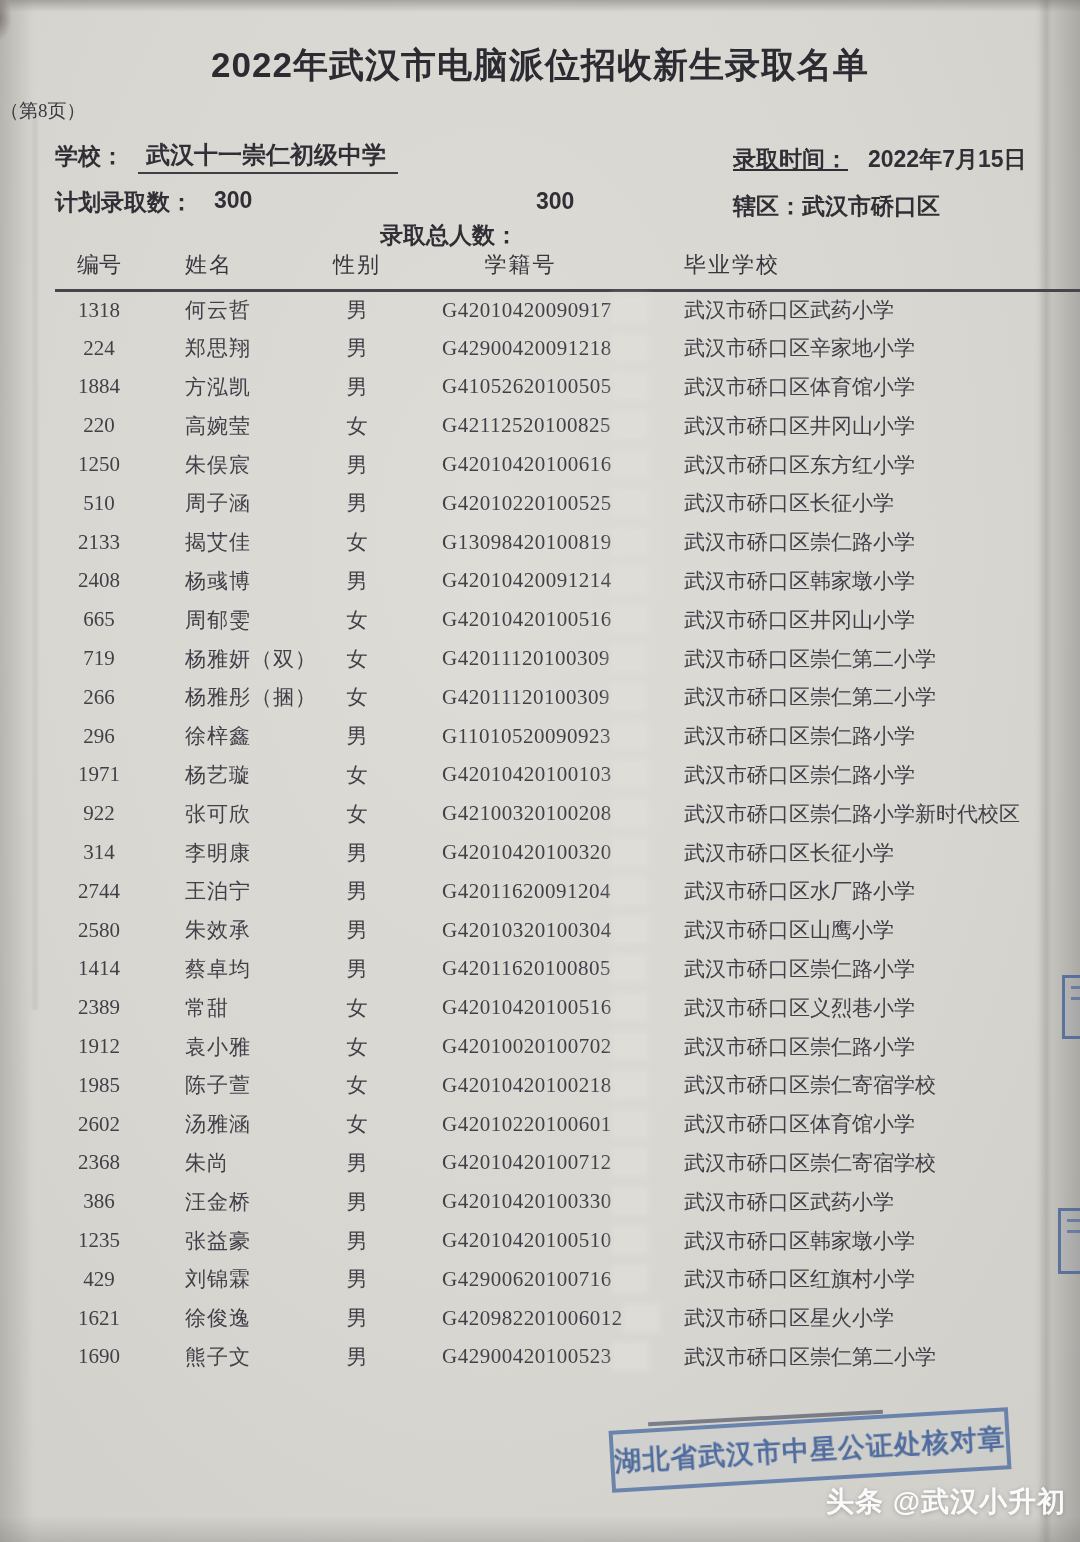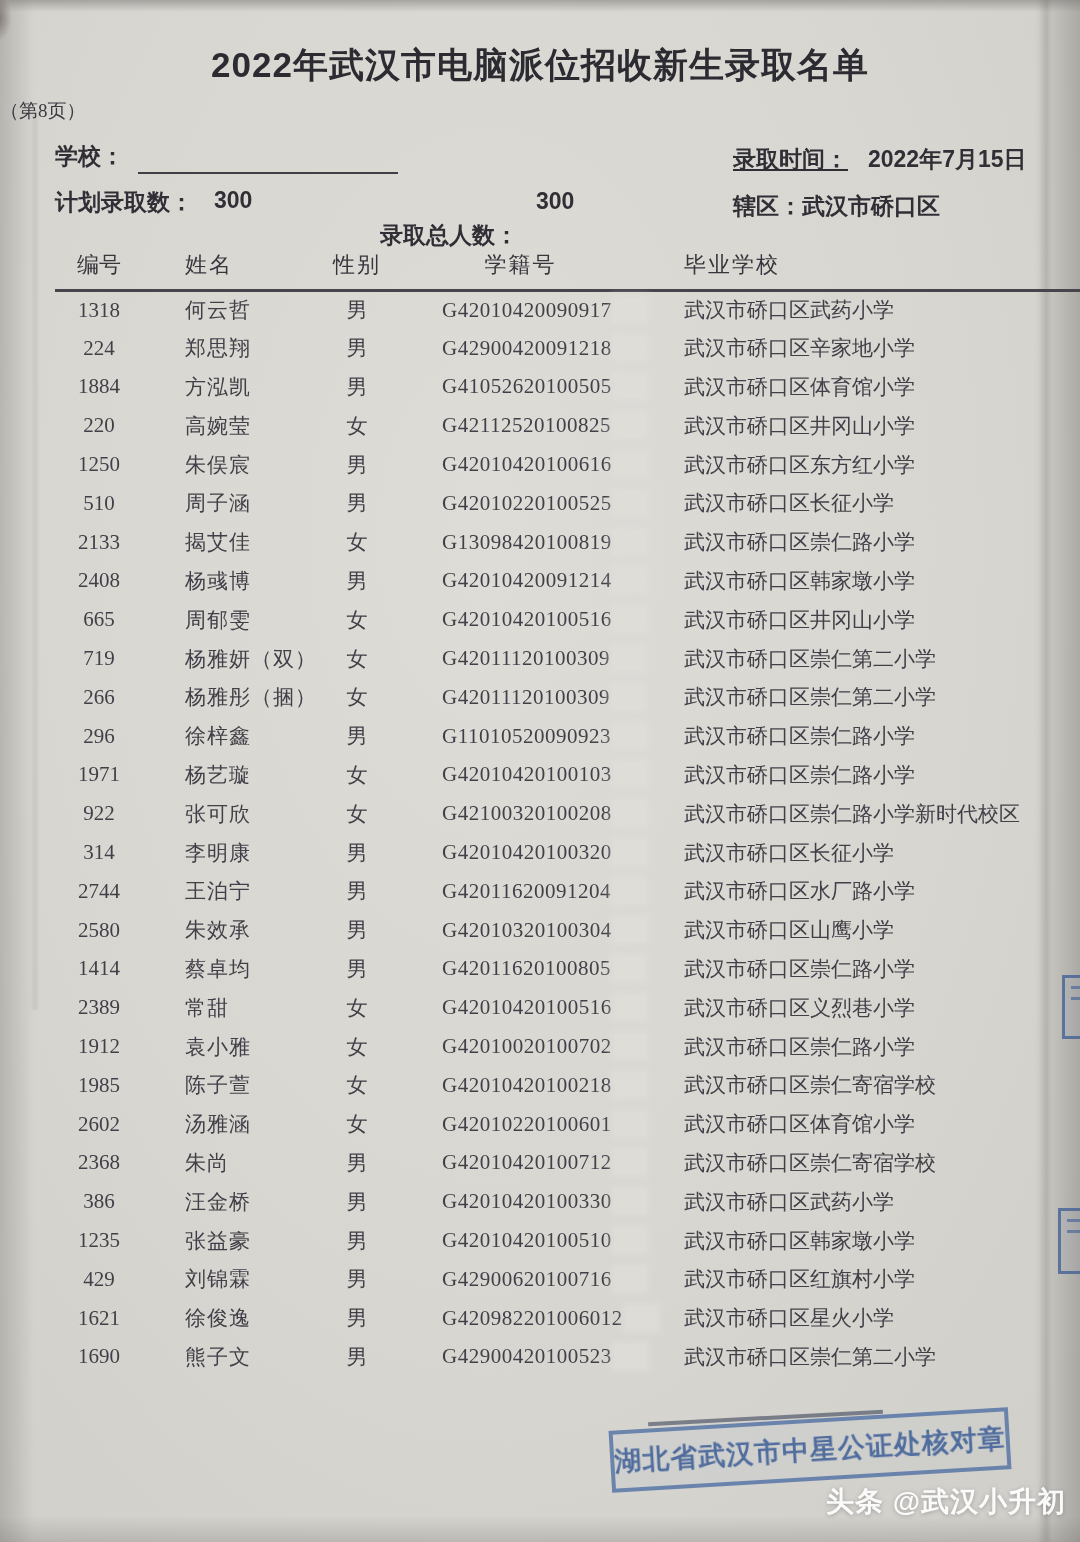--- a/index.html
+++ b/index.html
@@ -85,20 +85,21 @@
 
 <div class="photo">
   <div class="smudge-topleft"></div>
   <div class="crease-left"></div>
   <div class="crease-right"></div>
 
   <div class="title">2022年武汉市电脑派位招收新生录取名单</div>
   <div class="subtitle">（第8页）</div>
 
   <span class="info school-label">学校：</span>
+  <span class="info school-value">武汉十一崇仁初级中学</span>
   <div class="school-underline"></div>
   <span class="info time-label">录取时间：</span>
   <span class="info time-value">2022年7月15日</span>
   <span class="info plan-label">计划录取数：</span>
   <span class="info plan-value">300</span>
   <span class="info total-label">录取总人数：</span>
   <span class="info total-value">300</span>
   <span class="info district-line"><span>辖区：</span><span>武汉市硚口区</span></span>
 
   <table class="roster">

